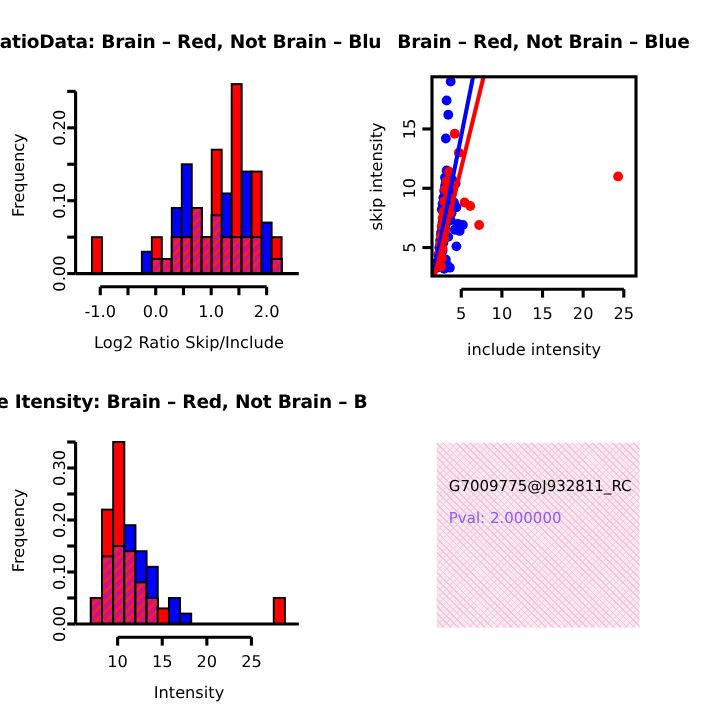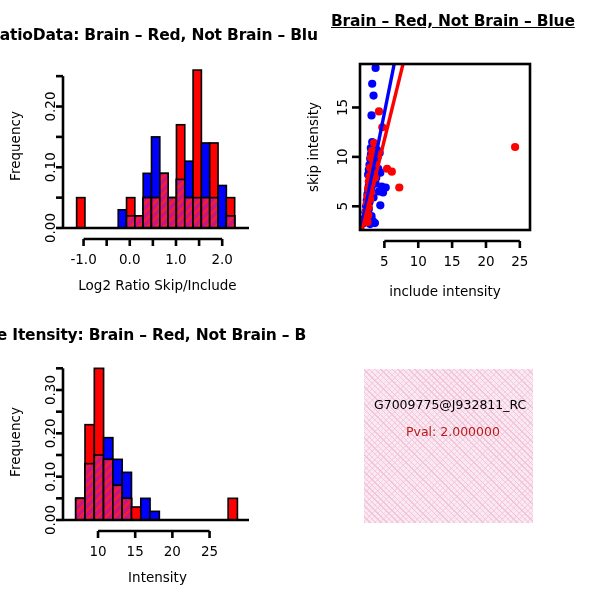--- a/index.html
+++ b/index.html
@@ -15,27 +15,27 @@
   
   #anno{position:absolute;left:364px;top:369px;width:169px;height:154px;
         background:#fff;}
   #anno .hatchbg{position:absolute;inset:0;
      background-color:#fbe9f2;
      background-image:
        repeating-linear-gradient(45deg,#f2c4da 0 1px,transparent 1px 4px),
        repeating-linear-gradient(-45deg,#f6d6e6 0 1px,transparent 1px 4px);}
   #anno .lines{position:absolute;inset:0;padding:22px 0 4px 10px;box-sizing:border-box;}
   #anno .ln{font-size:12.5px;line-height:27px;white-space:nowrap;color:#000;}
-  #anno .ln.pv{color:#b91c1c;margin-left:32px;}
+  #anno .ln.pv{color:#8b5cf6;}
 </style>
 </head>
 <body>
 
 <div class="ttl" style="left:-12px;top:26px;">RatioData: Brain – Red, Not Brain – Blu</div>
-<div class="ttl" style="left:331px;top:12px;text-decoration:underline;">Brain – Red, Not Brain – Blue</div>
+<div class="ttl" style="left:331px;top:26px;">Brain – Red, Not Brain – Blue</div>
 <div class="ttl" style="left:-14px;top:326px;">ne Itensity: Brain – Red, Not Brain – B</div>
 
 <div class="panel" style="left:0;top:50px;width:300px;height:260px;">
   <svg id="svg-ratio" width="300" height="260">
       <defs>
         <pattern id="ovlsvg-ratio" width="6" height="6" patternUnits="userSpaceOnUse" patternTransform="rotate(45)">
           <rect width="6" height="6" fill="#C71585"></rect>
           <rect width="2.1" height="6" fill="#FF1E1E"></rect>
         </pattern>
       </defs>

